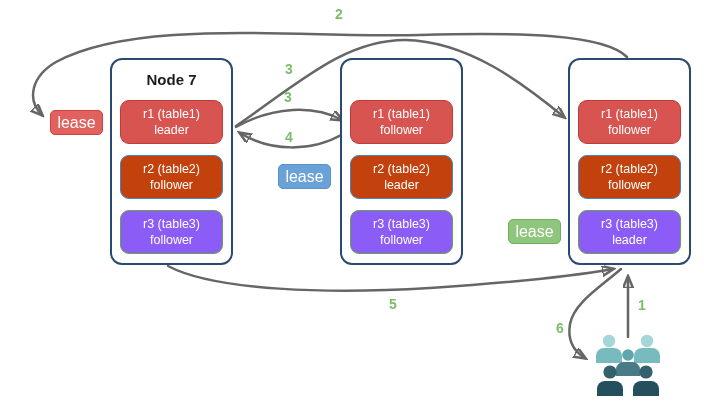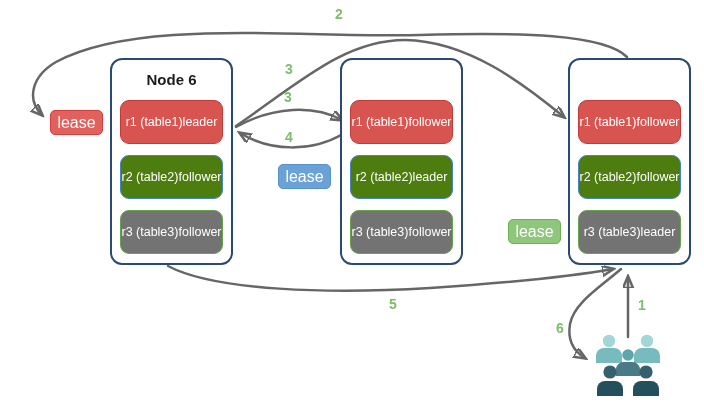--- a/index.html
+++ b/index.html
@@ -13,27 +13,27 @@
   .node{
     position:absolute;top:58px;width:123px;height:207px;
     background:#ffffff;border:2px solid #2A4A73;border-radius:12px;box-sizing:border-box;
   }
   .node-title{
     position:absolute;left:0;right:0;top:11px;text-align:center;
     font-size:15px;font-weight:bold;color:#1b1b1b;
   }
   .replica{
     position:absolute;left:8px;right:8px;height:44px;border-radius:9px;box-sizing:border-box;
-    display:flex;flex-direction:row;align-items:center;justify-content:center;
+    display:flex;flex-direction:column;align-items:center;justify-content:center;
     color:#ffffff;font-size:12.5px;line-height:1.28;text-align:center;
   }
   .rep-0{top:40px}.rep-1{top:95px}.rep-2{top:150px}
   .rep-red{background:#D85450;border:1.5px solid #C13B37;}
-  .rep-blue{background:#4d7c0f;border:1.5px solid #4584BE;}
-  .rep-green{background:#737373;border:1.5px solid #65A449;}
+  .rep-blue{background:#c2410c;border:1.5px solid #4584BE;}
+  .rep-green{background:#8b5cf6;border:1.5px solid #65A449;}
 
   .lease{
     position:absolute;width:53px;height:25px;border-radius:5px;box-sizing:border-box;
     display:flex;align-items:center;justify-content:center;
     color:#ffffff;font-size:16px;
   }
   .lease-red{left:50px;top:110px;background:#E0615D;border:1.5px solid #D4403B;}
   .lease-blue{left:278px;top:164px;background:#6AA2D8;border:1.5px solid #5792CB;}
   .lease-green{left:508px;top:219px;background:#8DC67C;border:1.5px solid #6FB158;}
 
@@ -56,21 +56,21 @@
     <path d="M 627 57 C 604 34 520 32 420 35 C 300 38 138 18 56 62 C 32 76 26 99 42 115" marker-end="url(#arw)"></path>
     <path d="M 236 126 C 300 82 345 40 405 40 C 468 41 524 84 564 117" marker-end="url(#arw)"></path>
     <path d="M 236 127 C 274 106 314 105 342 120" marker-end="url(#arw)"></path>
     <path d="M 343 134 C 312 152 271 152 240 133" marker-end="url(#arw)"></path>
     <path d="M 168 266 C 215 291 330 294 430 288 C 505 283 568 277 613 269" marker-end="url(#arw)"></path>
     <path d="M 621 269 C 599 288 574 303 570 324 C 567 342 575 352 585 358" marker-end="url(#arw)"></path>
     <path d="M 628 337 L 628 277" marker-end="url(#arw)"></path>
   </svg>
 
   <div class="node" style="left:110px">
-    <div class="node-title">Node 6</div>
+    <div class="node-title">Node 7</div>
     <div class="replica rep-0 rep-red">
       <span>r1 (table1)</span>
       <span>leader</span>
     </div>
     <div class="replica rep-1 rep-blue">
       <span>r2 (table2)</span>
       <span>follower</span>
     </div>
     <div class="replica rep-2 rep-green">
       <span>r3 (table3)</span>

